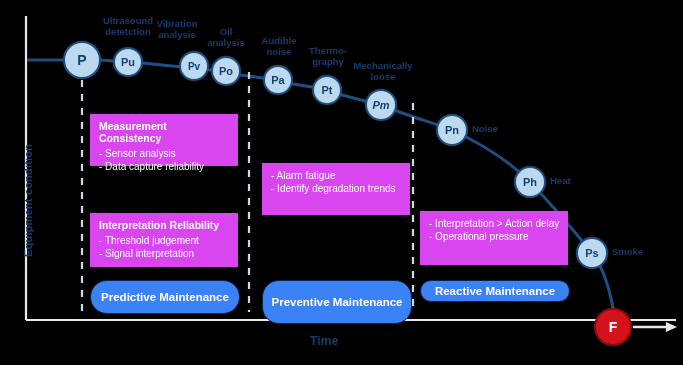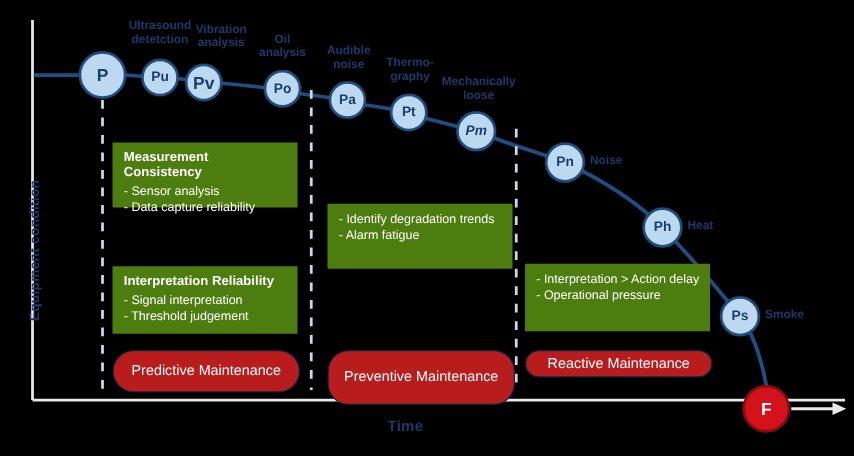--- a/index.html
+++ b/index.html
@@ -32,31 +32,31 @@
 
   
   .node-caption{
     position:absolute;color:#1b3a6b;font-weight:bold;font-size:9.5px;
     line-height:10.5px;text-align:center;white-space:pre-line;
   }
   .node-caption.right{text-align:left;}
 
   
   .info-box{
-    position:absolute;background:#4d7c0f;box-sizing:border-box;
+    position:absolute;background:#d946ef;box-sizing:border-box;
     padding:6px 8px 6px 9px;color:#ffffff;
   }
   .info-title{font-size:10.5px;font-weight:bold;margin-bottom:3px;line-height:12px;}
   .info-item{font-size:10px;line-height:13px;font-weight:normal;}
 
   
   .pill{
-    position:absolute;background:#b91c1c;border-radius:17px;
+    position:absolute;background:#3b82f6;border-radius:17px;
     display:flex;align-items:center;justify-content:center;
-    color:#fff;font-size:11.5px;font-weight:normal;box-sizing:border-box;
+    color:#fff;font-size:11.5px;font-weight:bold;box-sizing:border-box;
     border:1px solid #0d2344;
   }
 </style>
 </head>
 <body>
 
 <div id="stage">
 
   <svg id="svg-layer" viewBox="0 0 683 365" xmlns="http://www.w3.org/2000/svg">
 
@@ -94,21 +94,21 @@
   <div class="axis-label" id="y-axis-label">Equipment condition</div>
   <div class="axis-label" id="x-axis-label">Time</div>
 
   <div id="overlay">
       <div class="node" style="left: 63px; top: 41px; width: 38px; height: 38px; font-size: 14px;">P</div>
       <div class="node-caption" style="left: 93px; top: 16px; width: 70px;">Ultrasound
 detetction</div>
       <div class="node" style="left: 113px; top: 47px; width: 30px; height: 30px; font-size: 11px;">Pu</div>
       <div class="node-caption" style="left: 143px; top: 19px; width: 68px;">Vibration
 analysis</div>
-      <div class="node" style="left: 148px; top: 51px; width: 30px; height: 30px; font-size: 14px;">Pv</div>
+      <div class="node" style="left: 179px; top: 51px; width: 30px; height: 30px; font-size: 10px;">Pv</div>
       <div class="node-caption" style="left: 196px; top: 27px; width: 60px;">Oil
 analysis</div>
       <div class="node" style="left: 211px; top: 56px; width: 30px; height: 30px; font-size: 11px;">Po</div>
       <div class="node-caption" style="left: 250px; top: 36px; width: 58px;">Audible
 noise</div>
       <div class="node" style="left: 263px; top: 65px; width: 30px; height: 30px; font-size: 11px;">Pa</div>
       <div class="node-caption" style="left: 299px; top: 46px; width: 58px;">Thermo-
 graphy</div>
       <div class="node" style="left: 312px; top: 75px; width: 30px; height: 30px; font-size: 11px;">Pt</div>
       <div class="node-caption" style="left: 345px; top: 61px; width: 76px;">Mechanically
@@ -121,26 +121,26 @@
       <div class="node-caption right" style="left: 612px; top: 247px; width: 50px;">Smoke</div>
       <div class="node" style="left: 576px; top: 237px; width: 32px; height: 32px; font-size: 11px;">Ps</div>
       <div class="node fail" style="left: 594px; top: 308px; width: 38px; height: 38px; font-size: 14px;">F</div>
       <div class="info-box" style="left: 90px; top: 114px; width: 148px; height: 52px;">
         <div class="info-title">Measurement Consistency</div>
         <div class="info-item">- Sensor analysis</div>
         <div class="info-item">- Data capture reliability</div>
       </div>
       <div class="info-box" style="left: 90px; top: 213px; width: 148px; height: 54px;">
         <div class="info-title">Interpretation Reliability</div>
+        <div class="info-item">- Threshold judgement</div>
         <div class="info-item">- Signal interpretation</div>
-        <div class="info-item">- Threshold judgement</div>
       </div>
       <div class="info-box" style="left: 262px; top: 163px; width: 148px; height: 52px;">
+        <div class="info-item">- Alarm fatigue</div>
         <div class="info-item">- Identify degradation trends</div>
-        <div class="info-item">- Alarm fatigue</div>
       </div>
       <div class="info-box" style="left: 420px; top: 211px; width: 148px; height: 54px;">
         <div class="info-item">- Interpretation &gt; Action delay</div>
         <div class="info-item">- Operational pressure</div>
       </div>
       <div class="pill" style="left: 90px; top: 280px; width: 150px; height: 34px;">Predictive Maintenance</div>
       <div class="pill" style="left: 262px; top: 280px; width: 150px; height: 44px;">Preventive Maintenance</div>
       <div class="pill" style="left: 420px; top: 280px; width: 150px; height: 22px;">Reactive Maintenance</div>
     </div>
 </div>

